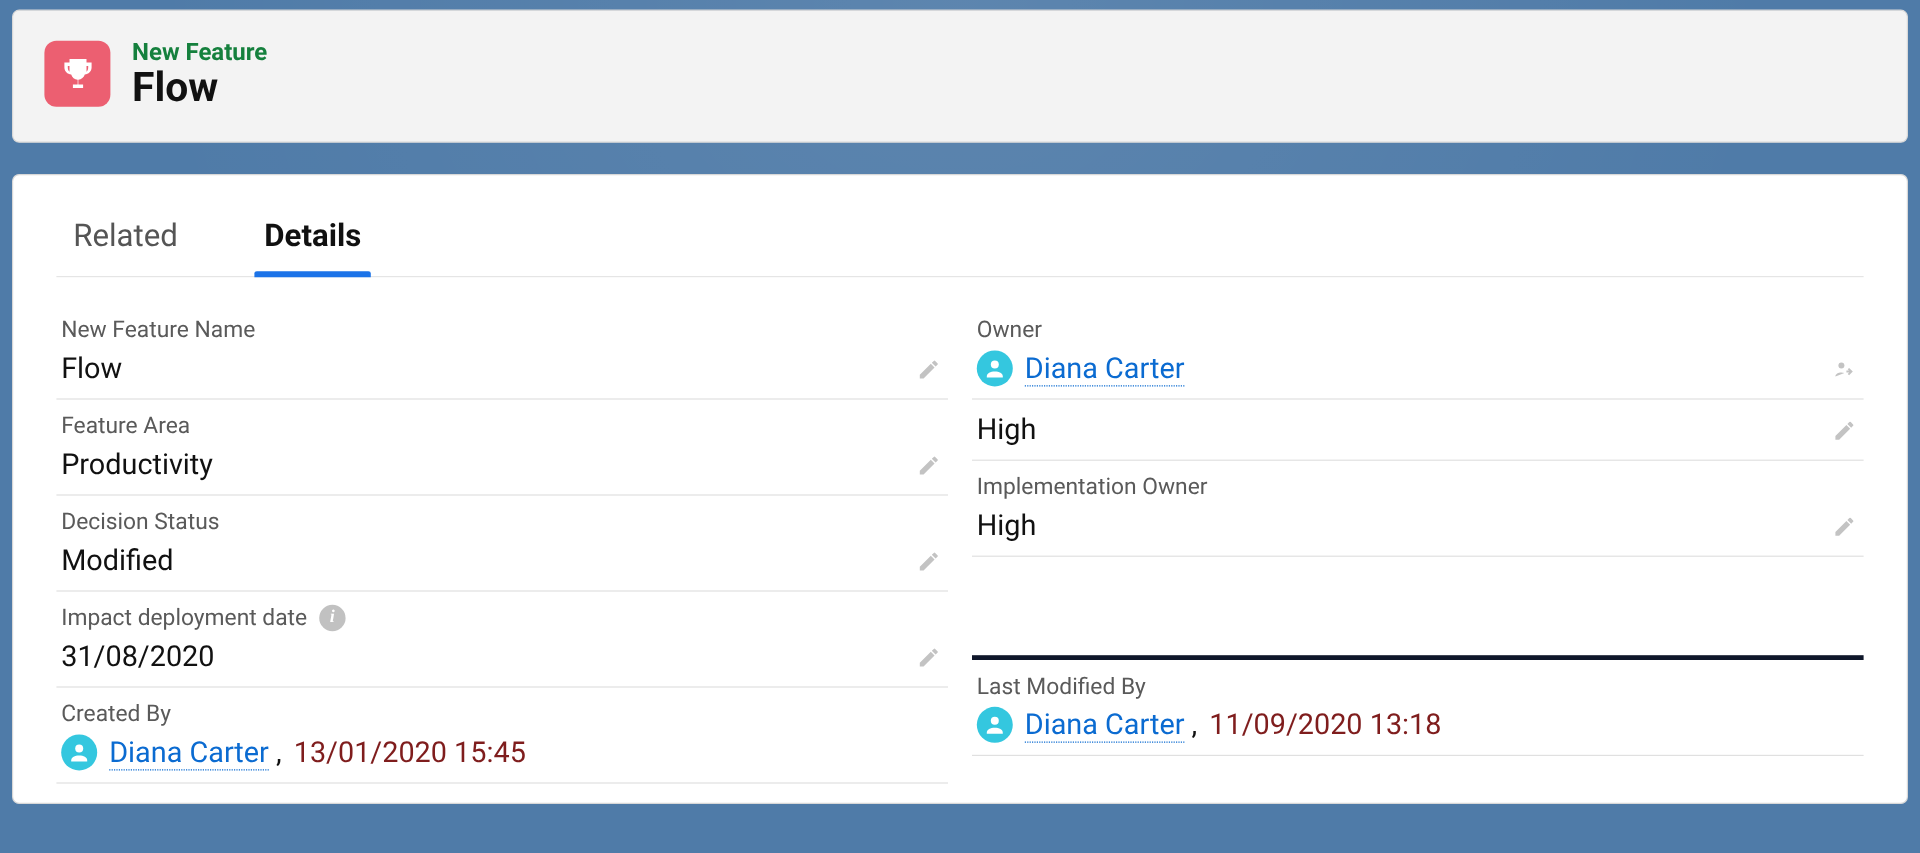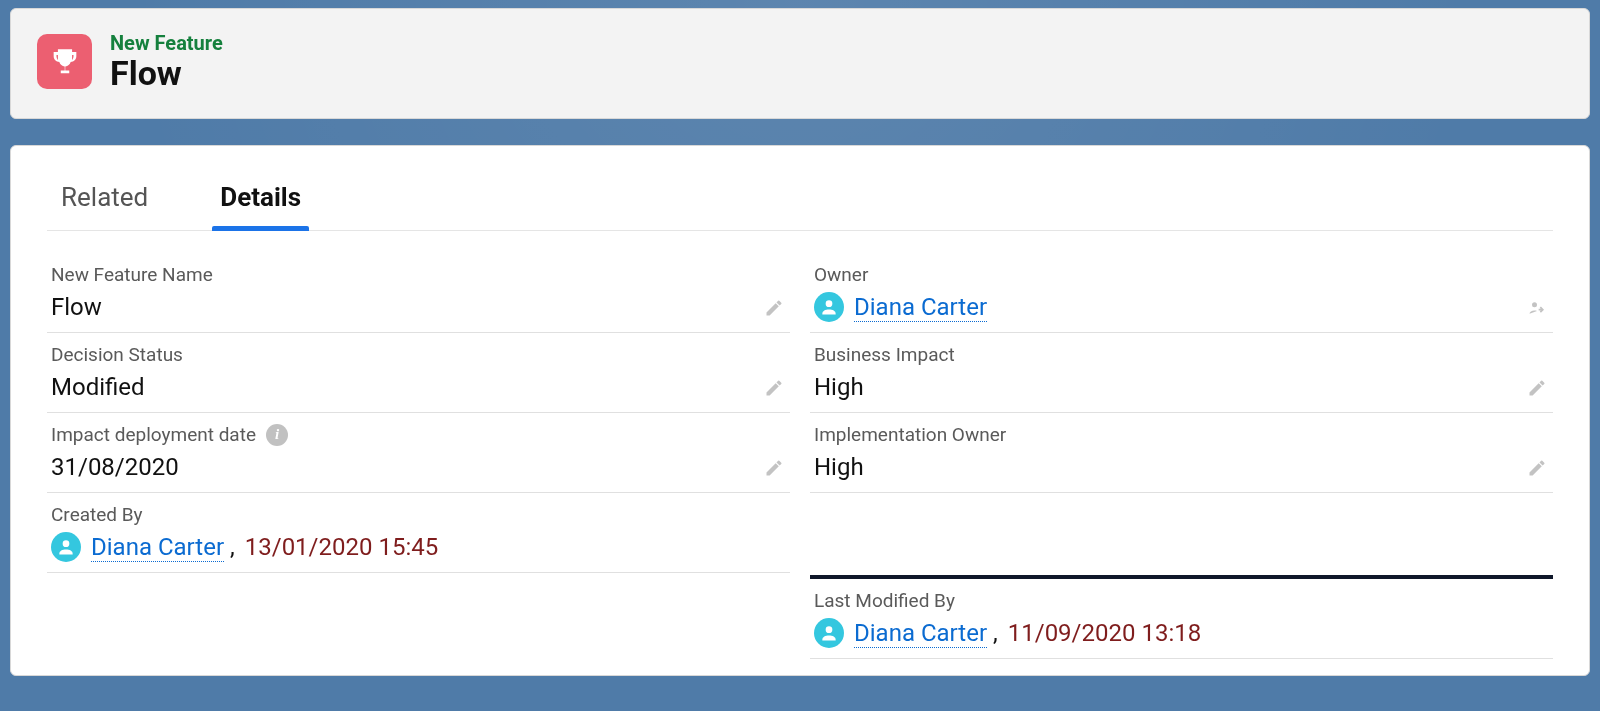--- a/index.html
+++ b/index.html
@@ -166,20 +166,29 @@
       <div class="field">
         <div class="field-label">New Feature Name</div>
         <div class="field-value">Flow</div>
         <span class="edit-icon">
           <svg viewBox="0 0 24 24" fill="currentColor">
               <path d="M3 17.25V21h3.75l11-11-3.75-3.75-11 11zM20.7 7.05a1 1 0 0 0 0-1.41l-2.34-2.34a1 1 0 0 0-1.41 0L15 5.25 18.75 9l1.95-1.95z"></path>
             </svg>
         </span>
       </div>
 
+      <div class="field">
+        <div class="field-label">Feature Area</div>
+        <div class="field-value">Productivity</div>
+        <span class="edit-icon">
+          <svg viewBox="0 0 24 24" fill="currentColor">
+              <path d="M3 17.25V21h3.75l11-11-3.75-3.75-11 11zM20.7 7.05a1 1 0 0 0 0-1.41l-2.34-2.34a1 1 0 0 0-1.41 0L15 5.25 18.75 9l1.95-1.95z"></path>
+            </svg>
+        </span>
+      </div>
 
       <div class="field">
         <div class="field-label">Decision Status</div>
         <div class="field-value">Modified</div>
         <span class="edit-icon">
           <svg viewBox="0 0 24 24" fill="currentColor">
               <path d="M3 17.25V21h3.75l11-11-3.75-3.75-11 11zM20.7 7.05a1 1 0 0 0 0-1.41l-2.34-2.34a1 1 0 0 0-1.41 0L15 5.25 18.75 9l1.95-1.95z"></path>
             </svg>
         </span>
       </div>
@@ -230,21 +239,20 @@
         <span class="change-owner-icon">
           <svg viewBox="0 0 24 24" fill="currentColor">
               <circle cx="9" cy="8" r="3"></circle>
               <path d="M3 19c0-2.5 2.7-4 6-4 1.1 0 2.1.2 3 .5"></path>
               <path d="M16 11l3 3-3 3M19 14h-5" stroke="currentColor" stroke-width="2" fill="none"></path>
             </svg>
         </span>
       </div>
 
       <div class="field">
-        <div class="field-label">Business Impact</div>
         <div class="field-value">High</div>
         <span class="edit-icon">
           <svg viewBox="0 0 24 24" fill="currentColor">
               <path d="M3 17.25V21h3.75l11-11-3.75-3.75-11 11zM20.7 7.05a1 1 0 0 0 0-1.41l-2.34-2.34a1 1 0 0 0-1.41 0L15 5.25 18.75 9l1.95-1.95z"></path>
             </svg>
         </span>
       </div>
 
       <div class="field">
         <div class="field-label">Implementation Owner</div>

